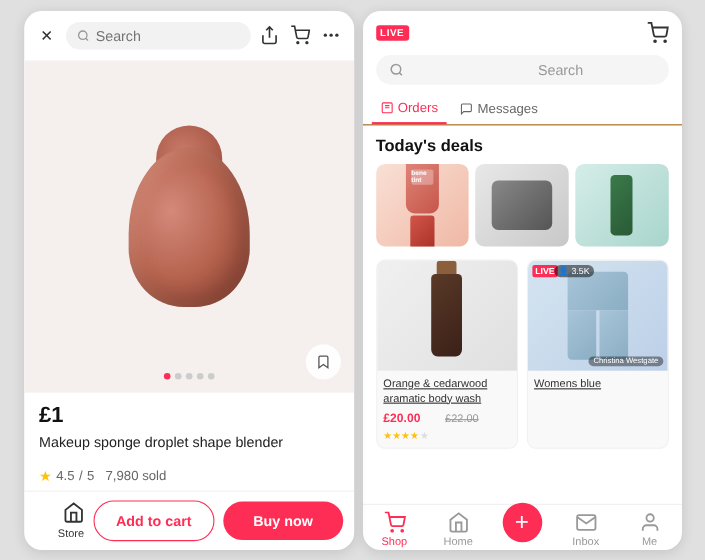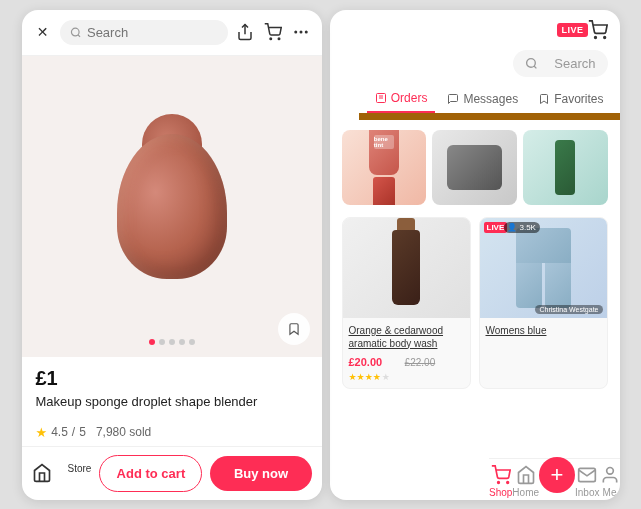--- a/index.html
+++ b/index.html
@@ -181,23 +181,23 @@
     .bottom-bar {
       display: flex;
       align-items: center;
       padding: 8px 10px;
       border-top: 1px solid #f0f0f0;
       gap: 8px;
     }
 
     .bottom-nav-item {
       display: flex;
-      flex-direction: row;
-      align-items: flex-start;
-      gap: 16px;
+      flex-direction: column;
+      align-items: flex-end;
+      gap: 4px;
       min-width: 45px;
       cursor: pointer;
       font-size: 10px;
       color: #333;
     }
 
     .bottom-nav-item svg {
       width: 20px;
       height: 20px;
     }
@@ -231,21 +231,20 @@
     
     .right-panel {
       width: 290px;
       height: 490px;
       background: #fff;
       border-radius: 16px;
       overflow: hidden;
       display: flex;
       flex-direction: column;
       box-shadow: 0 2px 12px rgba(0,0,0,0.12);
-      align-items: flex-end;
     }
 
     .right-header {
       display: flex;
       align-items: center;
       justify-content: space-between;
       padding: 10px 12px;
     }
 
     .live-badge {
@@ -275,21 +274,21 @@
     }
 
     .right-search-label {
       color: #333;
       font-size: 13px;
       font-weight: 500;
     }
 
     .nav-tabs {
       display: flex;
-      border-bottom: 7px solid #a16207;
+      border-bottom: 1px solid #a16207;
       padding: 0 8px;
       gap: 4px;
     }
 
     .nav-tab {
       display: flex;
       align-items: center;
       gap: 4px;
       padding: 6px 8px;
       font-size: 12px;
@@ -643,30 +642,25 @@
           <line x1="8" y1="12" x2="16" y2="12"></line>
       </svg>
       <span>Orders</span>
     </div>
     <div class="nav-tab">
       <svg width="12" height="12" viewBox="0 0 24 24" fill="none" stroke="currentColor" stroke-width="2">
         <path d="M21 15a2 2 0 01-2 2H7l-4 4V5a2 2 0 012-2h14a2 2 0 012 2z"></path>
       </svg>
       <span>Messages</span>
     </div>
-    <div class="nav-tab">
-      <svg width="12" height="12" viewBox="0 0 24 24" fill="none" stroke="currentColor" stroke-width="2">
-        <path d="M19 21l-7-5-7 5V5a2 2 0 012-2h10a2 2 0 012 2z"></path>
-      </svg>
-      <span>Favorites</span>
-    </div>
   </div>
 
   <div class="right-content">
 
+    <div class="section-title">Today's deals</div>
     <div class="deals-row">
       <div class="deal-card deal-card-1">
         <div style="display:flex;flex-direction:column;align-items:center;gap:2px">
           <div style="width:30px;height:48px;background:linear-gradient(135deg,#e0857a,#c5564a);border-radius:4px 4px 8px 8px;position:relative;">
             <div style="position:absolute;top:8px;left:50%;transform:translateX(-50%);width:20px;height:14px;background:rgba(255,255,255,0.3);border-radius:2px;font-size:6px;color:#fff;display:flex;align-items:center;justify-content:center;font-weight:bold;">bene tint</div>
           </div>
           <div style="width:22px;height:30px;background:linear-gradient(135deg,#d4554a,#a83228);border-radius:3px;"></div>
         </div>
       </div>
       <div class="deal-card deal-card-2">

